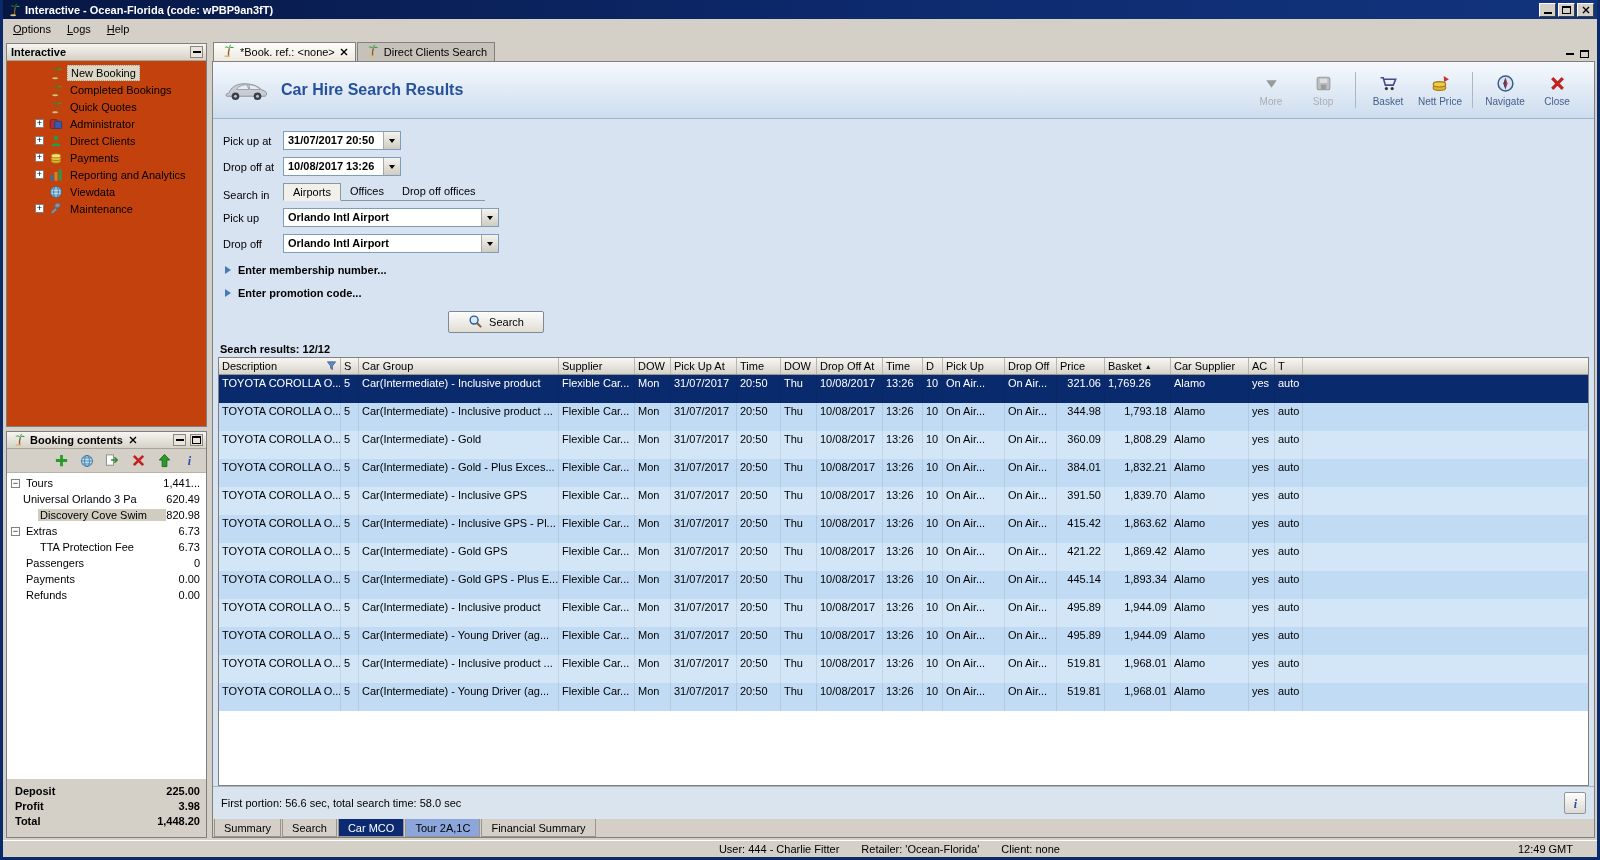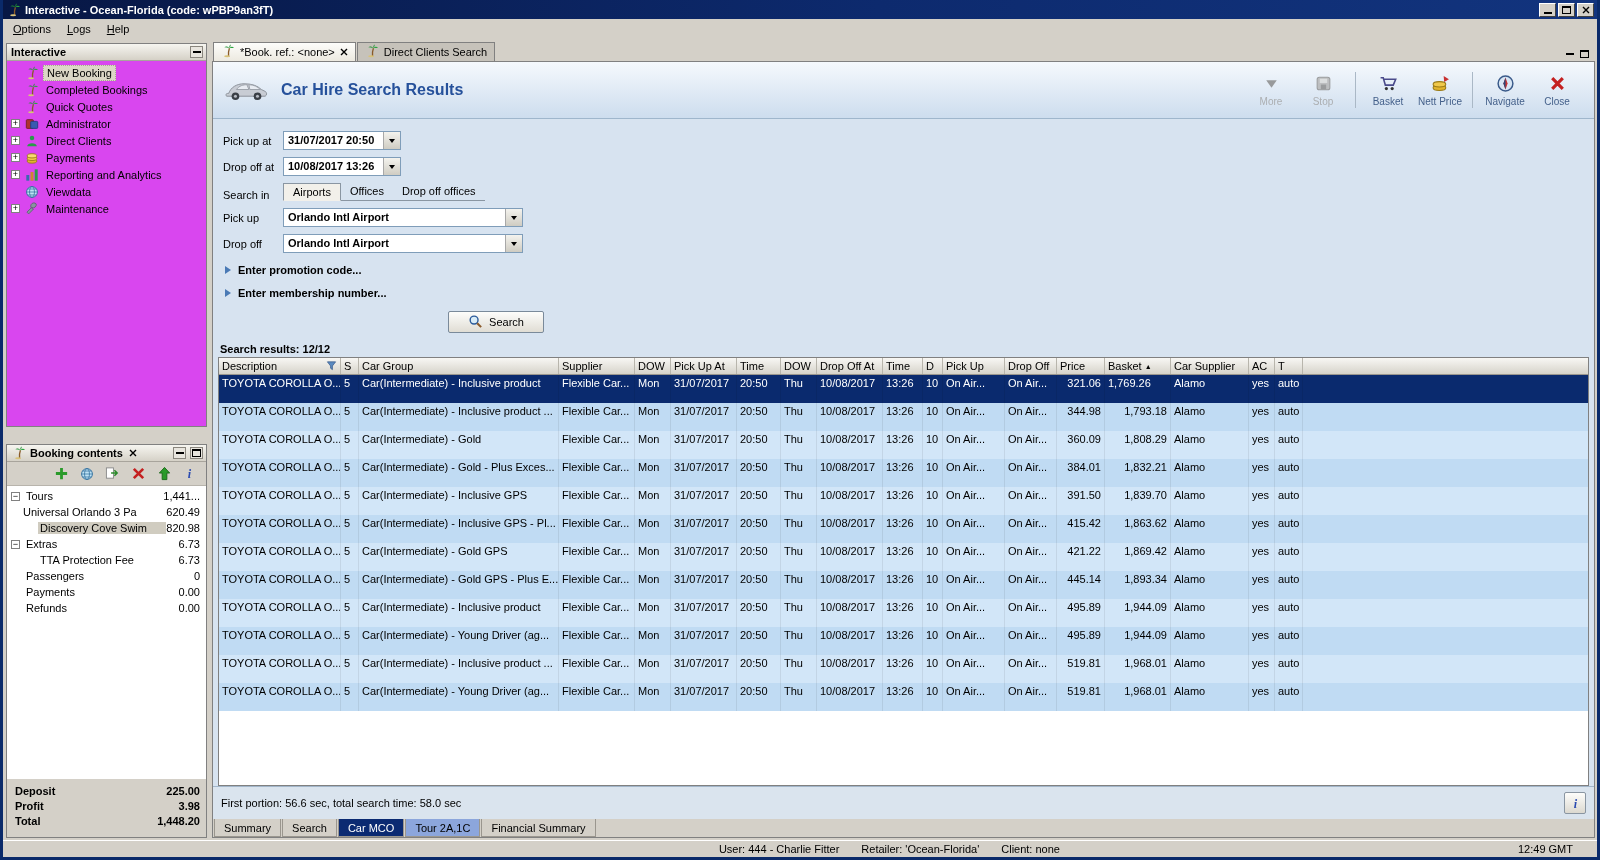--- a/index.html
+++ b/index.html
@@ -17,30 +17,30 @@
           display:flex; align-items:center; justify-content:center; }
   .g-min { width:8px; height:2px; background:#000; margin-top:7px; }
   .g-max { width:9px; height:8px; border:1px solid #000; border-top:2px solid #000; }
 
   
   .menubar { height:19px; flex:0 0 19px; display:flex; align-items:center; padding-left:2px; background:#d4d0c8; }
   .menuitem { padding:2px 8px; cursor:default; }
 
   
   .appbody { flex:1; display:flex; overflow:hidden; padding-top:3px; }
-  .leftcol { width:206px; flex:0 0 206px; display:flex; flex-direction:column; gap:17px; padding:2px 2px 2px 3px; }
+  .leftcol { width:206px; flex:0 0 206px; display:flex; flex-direction:column; gap:4px; padding:2px 2px 2px 3px; }
 
   .panel { border:1px solid #808080; background:#fff; display:flex; flex-direction:column; overflow:hidden; }
   .phead { height:17px; flex:0 0 17px; background:linear-gradient(#f6f5f0,#d5d1c7); border-bottom:1px solid #a8a49c;
            display:flex; align-items:center; gap:4px; padding:0 3px 0 4px; font-weight:bold; }
   .phead .spacer { flex:1; }
   .minibox { width:13px; height:12px; border:1px solid #8a867e; background:#e8e5de; display:flex; align-items:center; justify-content:center; }
 
   .interactive-panel { flex:0 0 384px; }
-  .treewrap { flex:1; background:#d946ef; padding-top:3px; overflow:hidden; }
+  .treewrap { flex:1; background:#c2410c; padding-top:3px; overflow:hidden;padding-left:24px; }
   .titem { height:17px; display:flex; align-items:center; gap:4px; padding-left:4px; cursor:default; white-space:nowrap; }
   .expbox { width:9px; height:9px; flex:0 0 9px; border:1px solid #808080; background:#fff;
             font-size:9px; line-height:7px; text-align:center; }
   .expspacer { width:9px; flex:0 0 9px; }
   .ticon { width:15px; height:15px; flex:0 0 15px; display:flex; align-items:center; justify-content:center; }
   .titem .lab { padding:1px 3px; }
   .titem.selected .lab { background:#dcd7c6; border:1px dotted #a8a494; }
 
   
   .booking-panel { flex:1; background:#d4d0c8; }
@@ -78,21 +78,21 @@
   
   .formarea { padding:12px 0 0 10px; flex:0 0 auto; }
   .frow { display:flex; align-items:center; margin-bottom:7px; }
   .flabel { width:60px; flex:0 0 60px; }
   .combo { display:flex; align-items:stretch; border:1px solid #7f9db9; background:#fff; height:19px; }
   .combo .cval { padding:2px 4px; flex:1; white-space:nowrap; overflow:hidden;font-weight:bold; }
   .combo .carr { width:17px; flex:0 0 17px; background:linear-gradient(#f4f3ee,#cfccc2); border-left:1px solid #a8a8a8;
                  display:flex; align-items:center; justify-content:center; }
   .arr-down { width:0; height:0; border-top:4px solid #000; border-left:3.5px solid transparent; border-right:3.5px solid transparent; }
   .w-date { width:118px; }
-  .w-air { width:240px; }
+  .w-air { width:216px; }
   .stabsrow { display:flex; align-items:flex-end; margin-bottom:7px; }
   .stabs { display:flex; border-bottom:1px solid #8a96a2; }
   .stab { padding:2px 9px 2px 9px; cursor:default; }
   .stab.active { background:#f2f0ea; border:1px solid #8a96a2; border-bottom:1px solid #f2f0ea; margin-bottom:-1px; }
   .toggle { display:flex; align-items:center; gap:7px; font-weight:bold; margin:11px 0 0 2px; cursor:default; }
   .tri-right { width:0; height:0; border-left:6px solid #4a7ab5; border-top:4px solid transparent; border-bottom:4px solid transparent; }
   .searchbtn { margin:12px 0 4px 225px; width:96px; height:22px; display:inline-flex; align-items:center; justify-content:center;
                gap:6px; background:linear-gradient(#fdfdfb,#e0ddd4); border:1px solid #7a8a9a; border-radius:2px; cursor:default; }
 
   .resultslabel { font-weight:bold; margin:6px 0 2px 7px; }
@@ -538,25 +538,25 @@
             <span class="flabel">Drop off</span>
             <div class="combo w-air">
               <span class="cval">Orlando Intl Airport</span>
               <span class="carr">
                   <span class="arr-down"></span>
                 </span>
             </div>
           </div>
           <div class="toggle">
             <span class="tri-right"></span>
-            <span>Enter promotion code...</span>
+            <span>Enter membership number...</span>
           </div>
           <div class="toggle">
             <span class="tri-right"></span>
-            <span>Enter membership number...</span>
+            <span>Enter promotion code...</span>
           </div>
           <div class="searchbtn">
             <span><svg viewBox="0 0 16 16" width="15" height="15">
                   <circle cx="6.5" cy="6.5" r="4.2" fill="#d8ecf8" stroke="#2a5a9a" stroke-width="1.5"></circle>
                   <path d="M9.8 9.8 L14 14" stroke="#8a5a2a" stroke-width="2.2"></path>
                 </svg></span>
             <span>Search</span>
           </div>
         </div>
 

